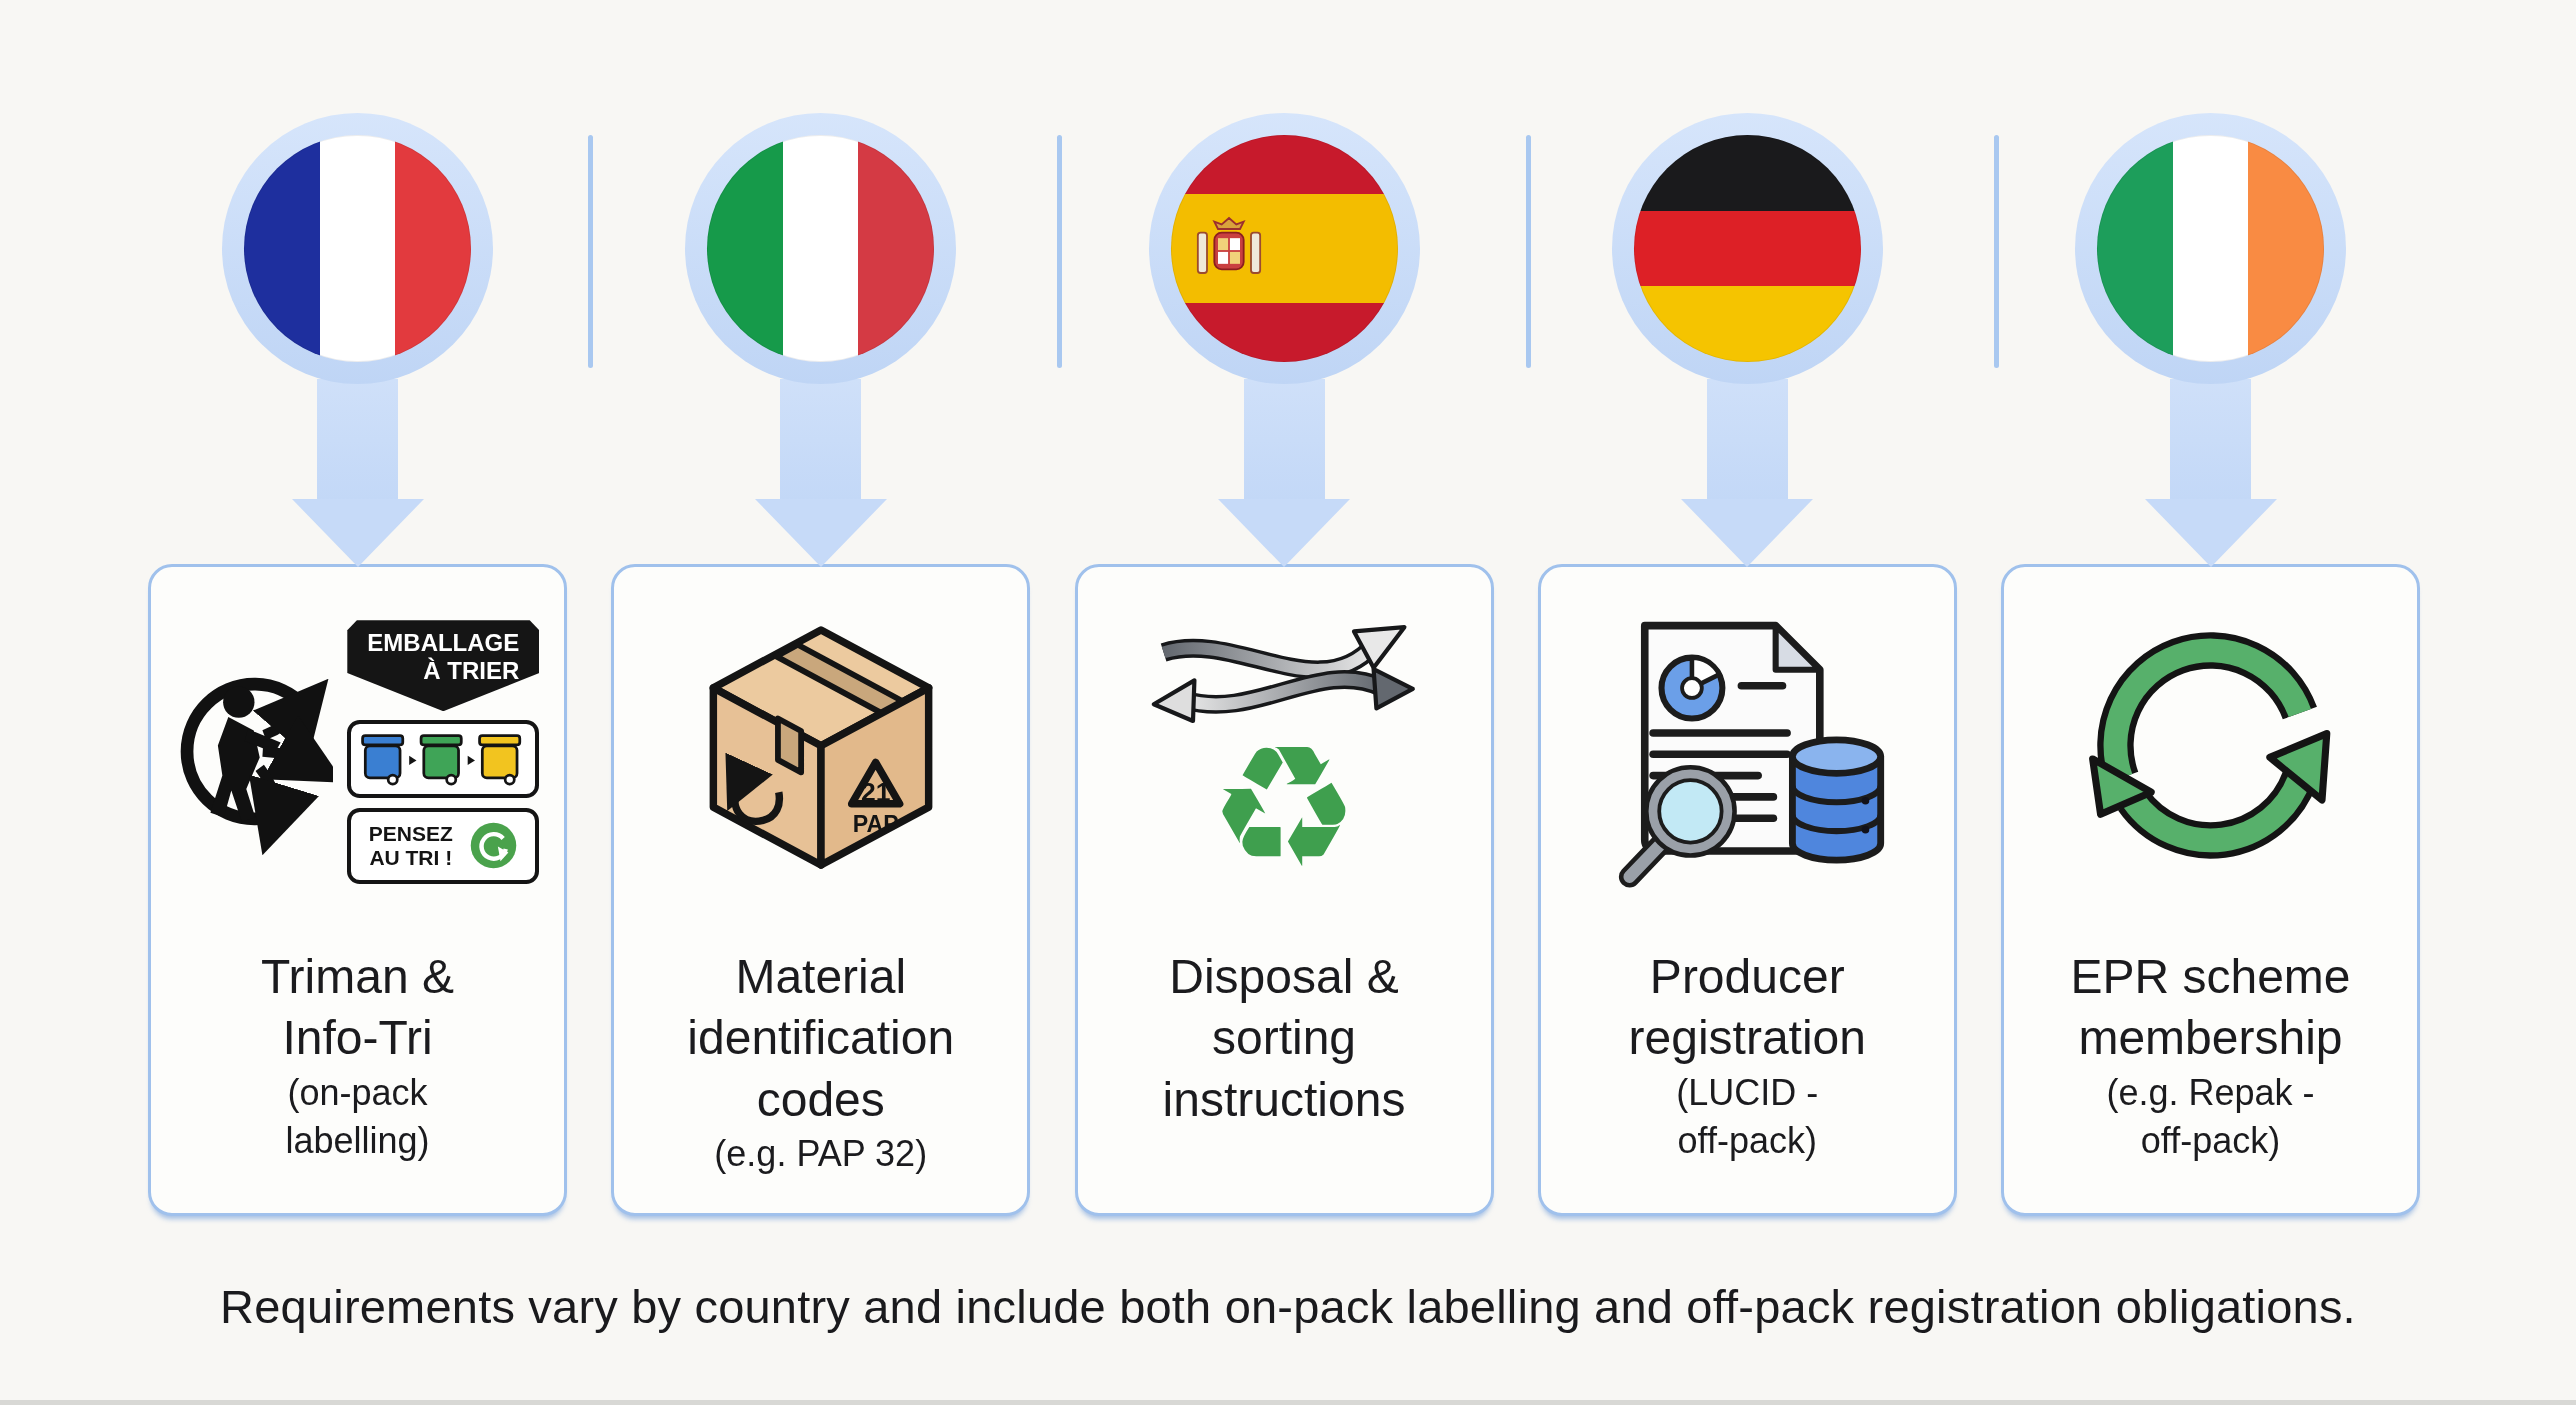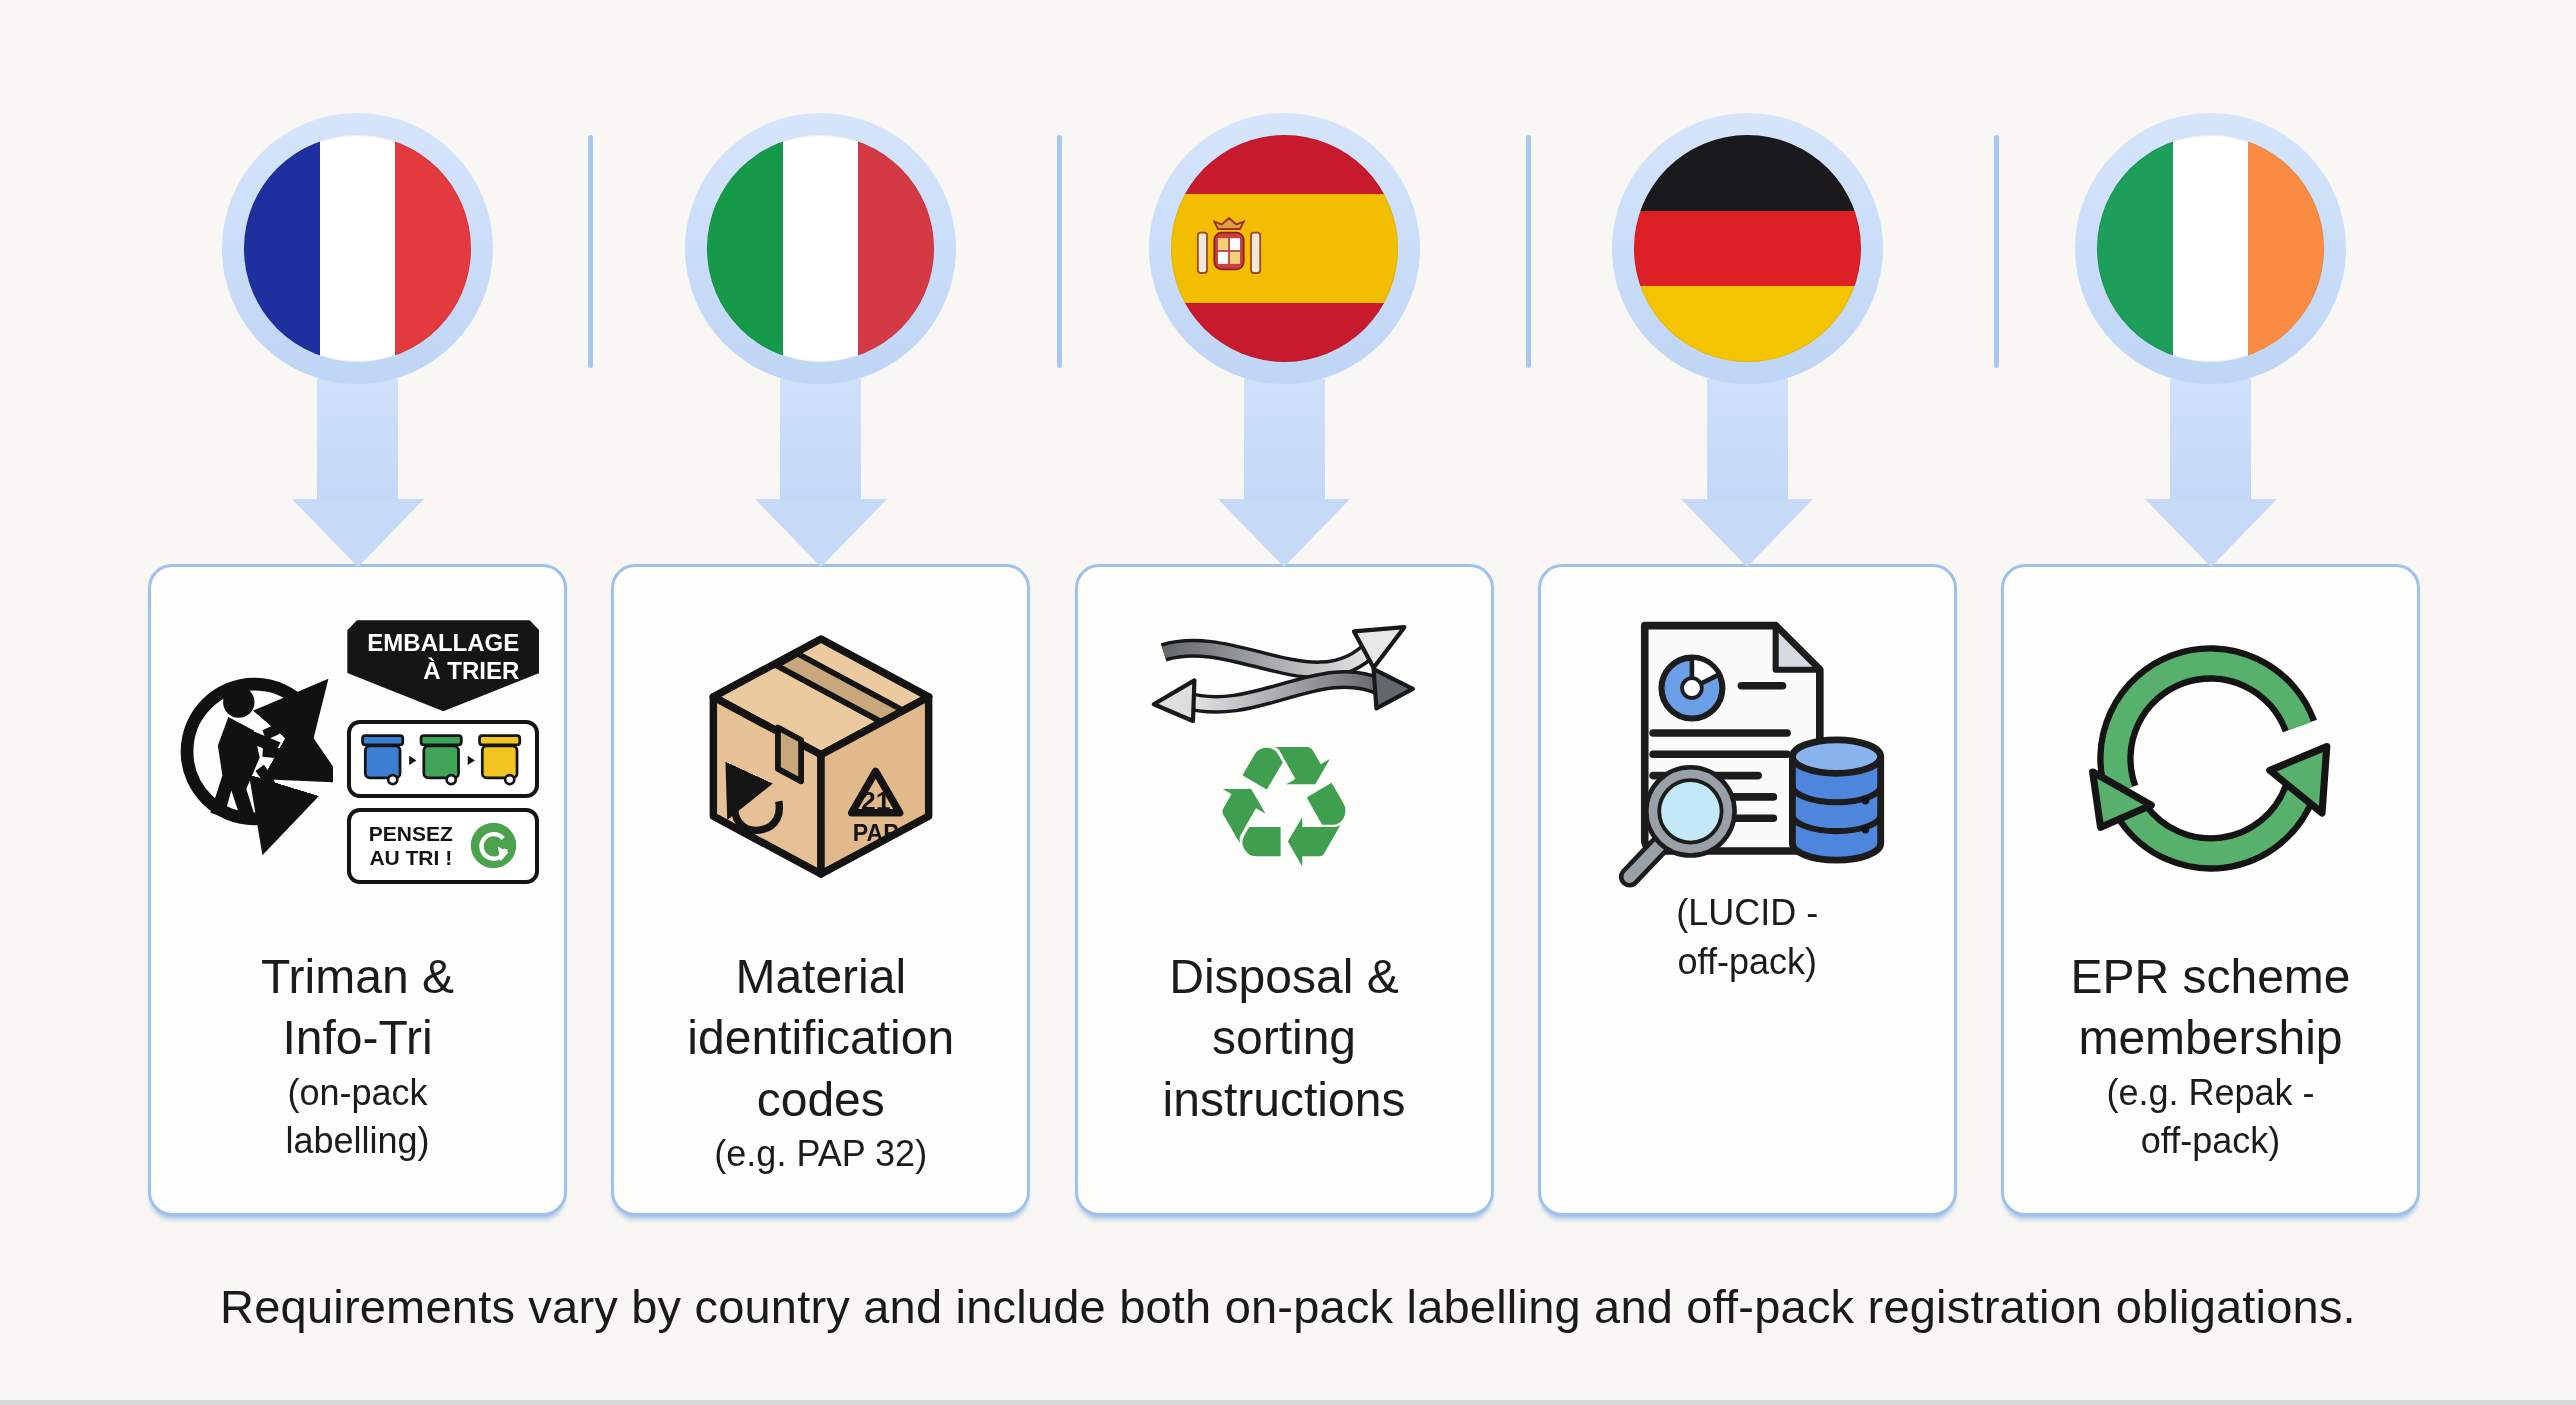--- a/index.html
+++ b/index.html
@@ -42,21 +42,21 @@
     border-top:68px solid #c6daf8;
   }
   .card{
     margin-top:-2.7px;position:relative;z-index:1;
     box-sizing:border-box;width:419px;height:652px;
     background:#fdfdfb;
     border:3.7px solid #a0c1ec;border-radius:24px;
     box-shadow:0 6.4px 5.5px -3.7px rgba(122,163,220,.65);
     display:flex;flex-direction:column;align-items:center;
   }
-  .card-icon{height:274px;margin-top:48px;display:flex;align-items:flex-end;justify-content:center;width:100%;}
+  .card-icon{height:274px;margin-top:48px;display:flex;align-items:flex-start;justify-content:center;width:100%;}
   .card-title{
     margin-top:57px;font-size:48px;font-weight:400;line-height:1.28;
     text-align:center;color:#1b1b1e;white-space:pre-line;
   }
   .card-sub{
     font-size:36px;font-weight:400;line-height:1.35;
     text-align:center;color:#1b1b1e;white-space:pre-line;
   }
   .divider{
     position:absolute;top:135px;width:4.6px;height:233px;border-radius:2.7px;
@@ -269,20 +269,22 @@
             <path d="M254 262 A58 22 0 0 0 370 262" fill="none" stroke="#1c1c1c" stroke-width="8"></path>
             <circle cx="350" cy="244" r="5" fill="#12121a"></circle>
             <circle cx="350" cy="282" r="5" fill="#12121a"></circle>
             <path d="M82 300 L40 344" stroke="#1c1c1c" stroke-width="28" stroke-linecap="round"></path>
             <path d="M82 300 L40 344" stroke="#9aa0a8" stroke-width="16" stroke-linecap="round"></path>
             <circle cx="120" cy="258" r="50" fill="#c2e9f5" stroke="#9aa0a8" stroke-width="16"></circle>
             <circle cx="120" cy="258" r="58" fill="none" stroke="#1c1c1c" stroke-width="6"></circle>
             <circle cx="120" cy="258" r="41" fill="none" stroke="#1c1c1c" stroke-width="5"></circle>
           </svg>
         </div>
+        <div class="card-title">Producer
+registration</div>
         <div class="card-sub">(LUCID -
 off-pack)</div>
       </div>
     </div>
 
     <div class="column">
       <div class="ring">
         <div class="flag flag-ireland"></div>
       </div>
       <div class="stem"></div>

